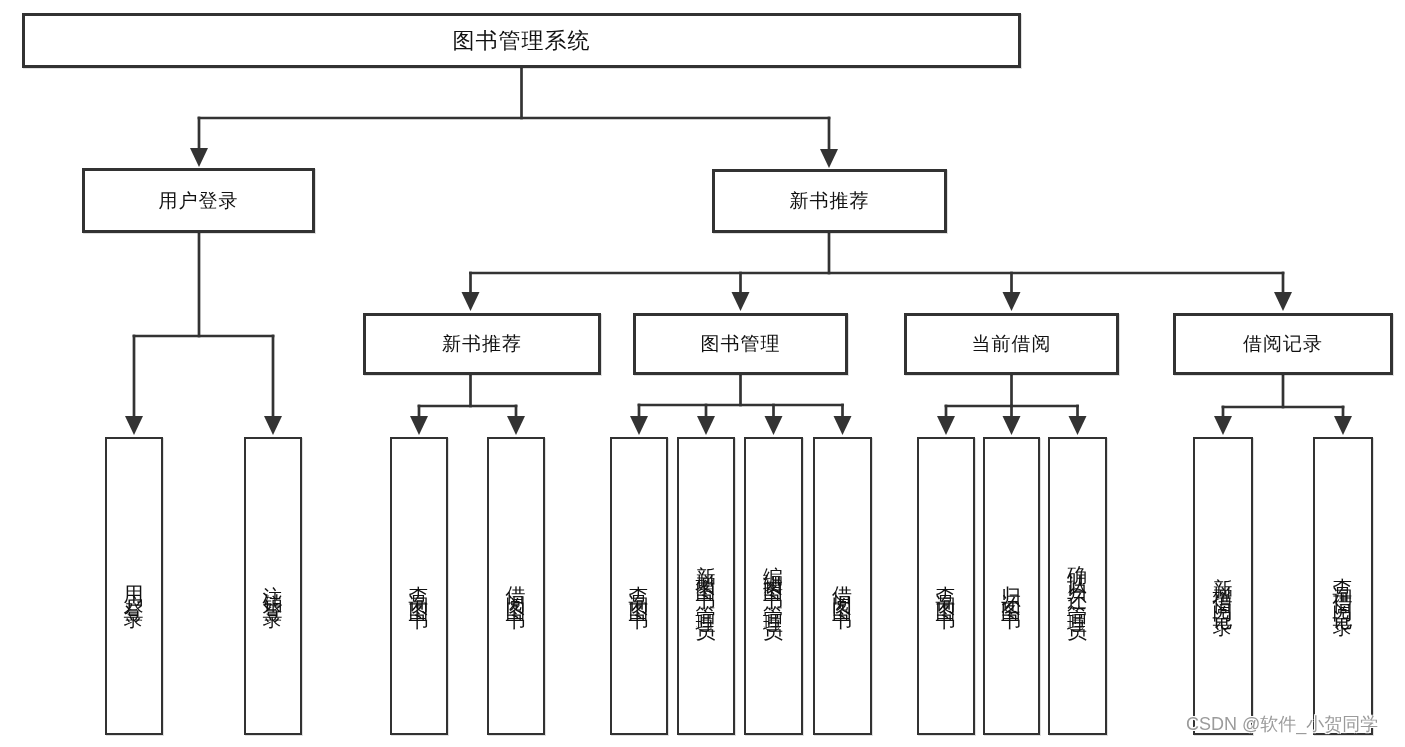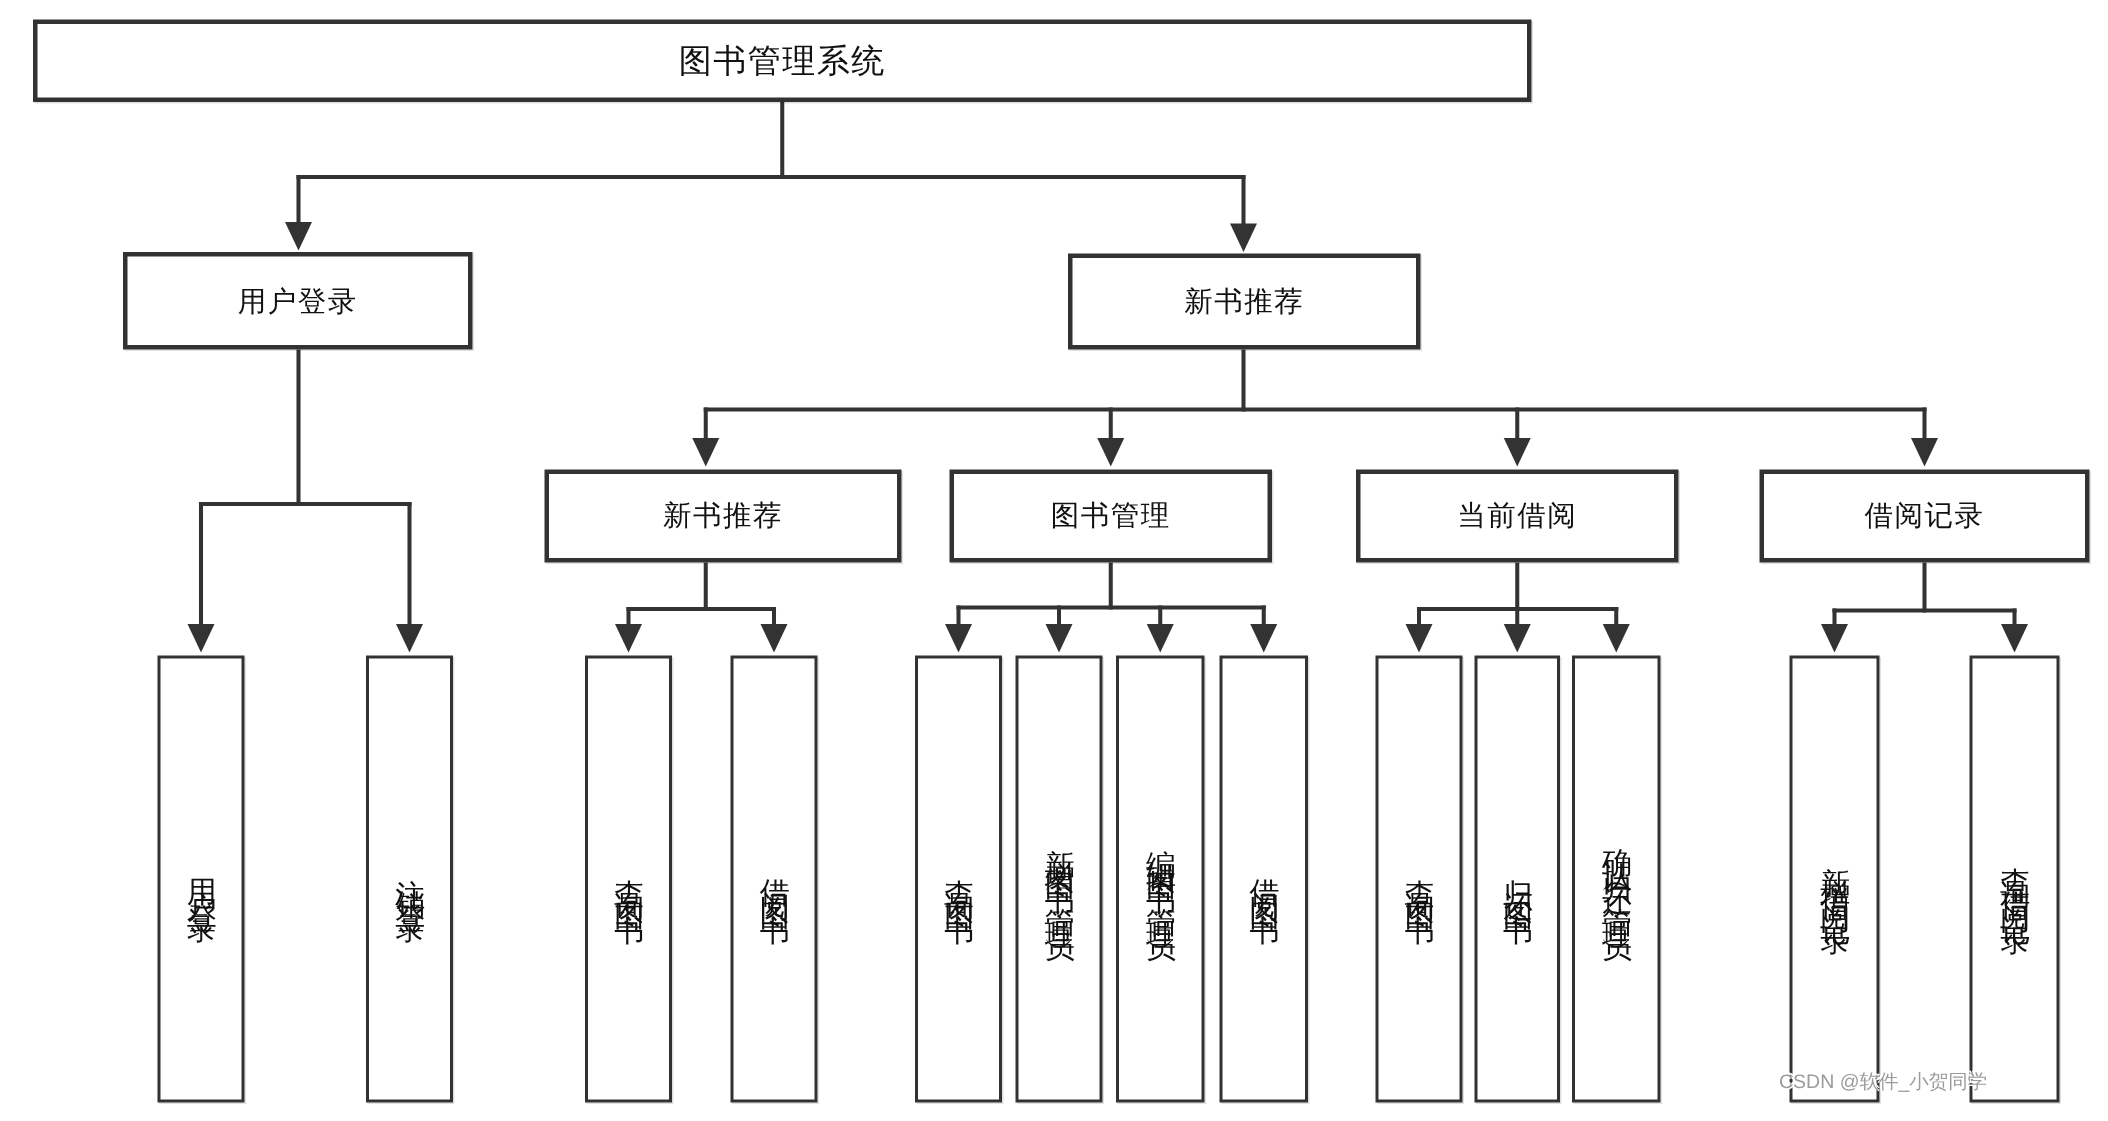--- a/index.html
+++ b/index.html
@@ -14,21 +14,21 @@
     box-shadow:1px 1px 0 rgba(0,0,0,0.12);
   }
   .node.root{font-size:22px;}
   .node.leaf{border-width:2.5px;top:437px;height:298px;}
   .node.leaf .vtext{
     writing-mode:vertical-rl;text-orientation:mixed;
     font-size:20px;letter-spacing:8px;line-height:1;
   }
   .watermark{
     position:absolute;left:1186px;top:712px;
-    font-size:13px;color:#9b9b9b;white-space:nowrap;
+    font-size:18px;color:#9b9b9b;white-space:nowrap;
     text-shadow:-1px -1px 0 #fff,1px -1px 0 #fff,-1px 1px 0 #fff,1px 1px 0 #fff;
   }
 </style>
 </head>
 <body>
 
 <div class="stage">
 
   <svg class="connectors" viewBox="0 0 1405 747" xmlns="http://www.w3.org/2000/svg">
     <g stroke="#333333" stroke-width="2.7" stroke-linecap="square">

